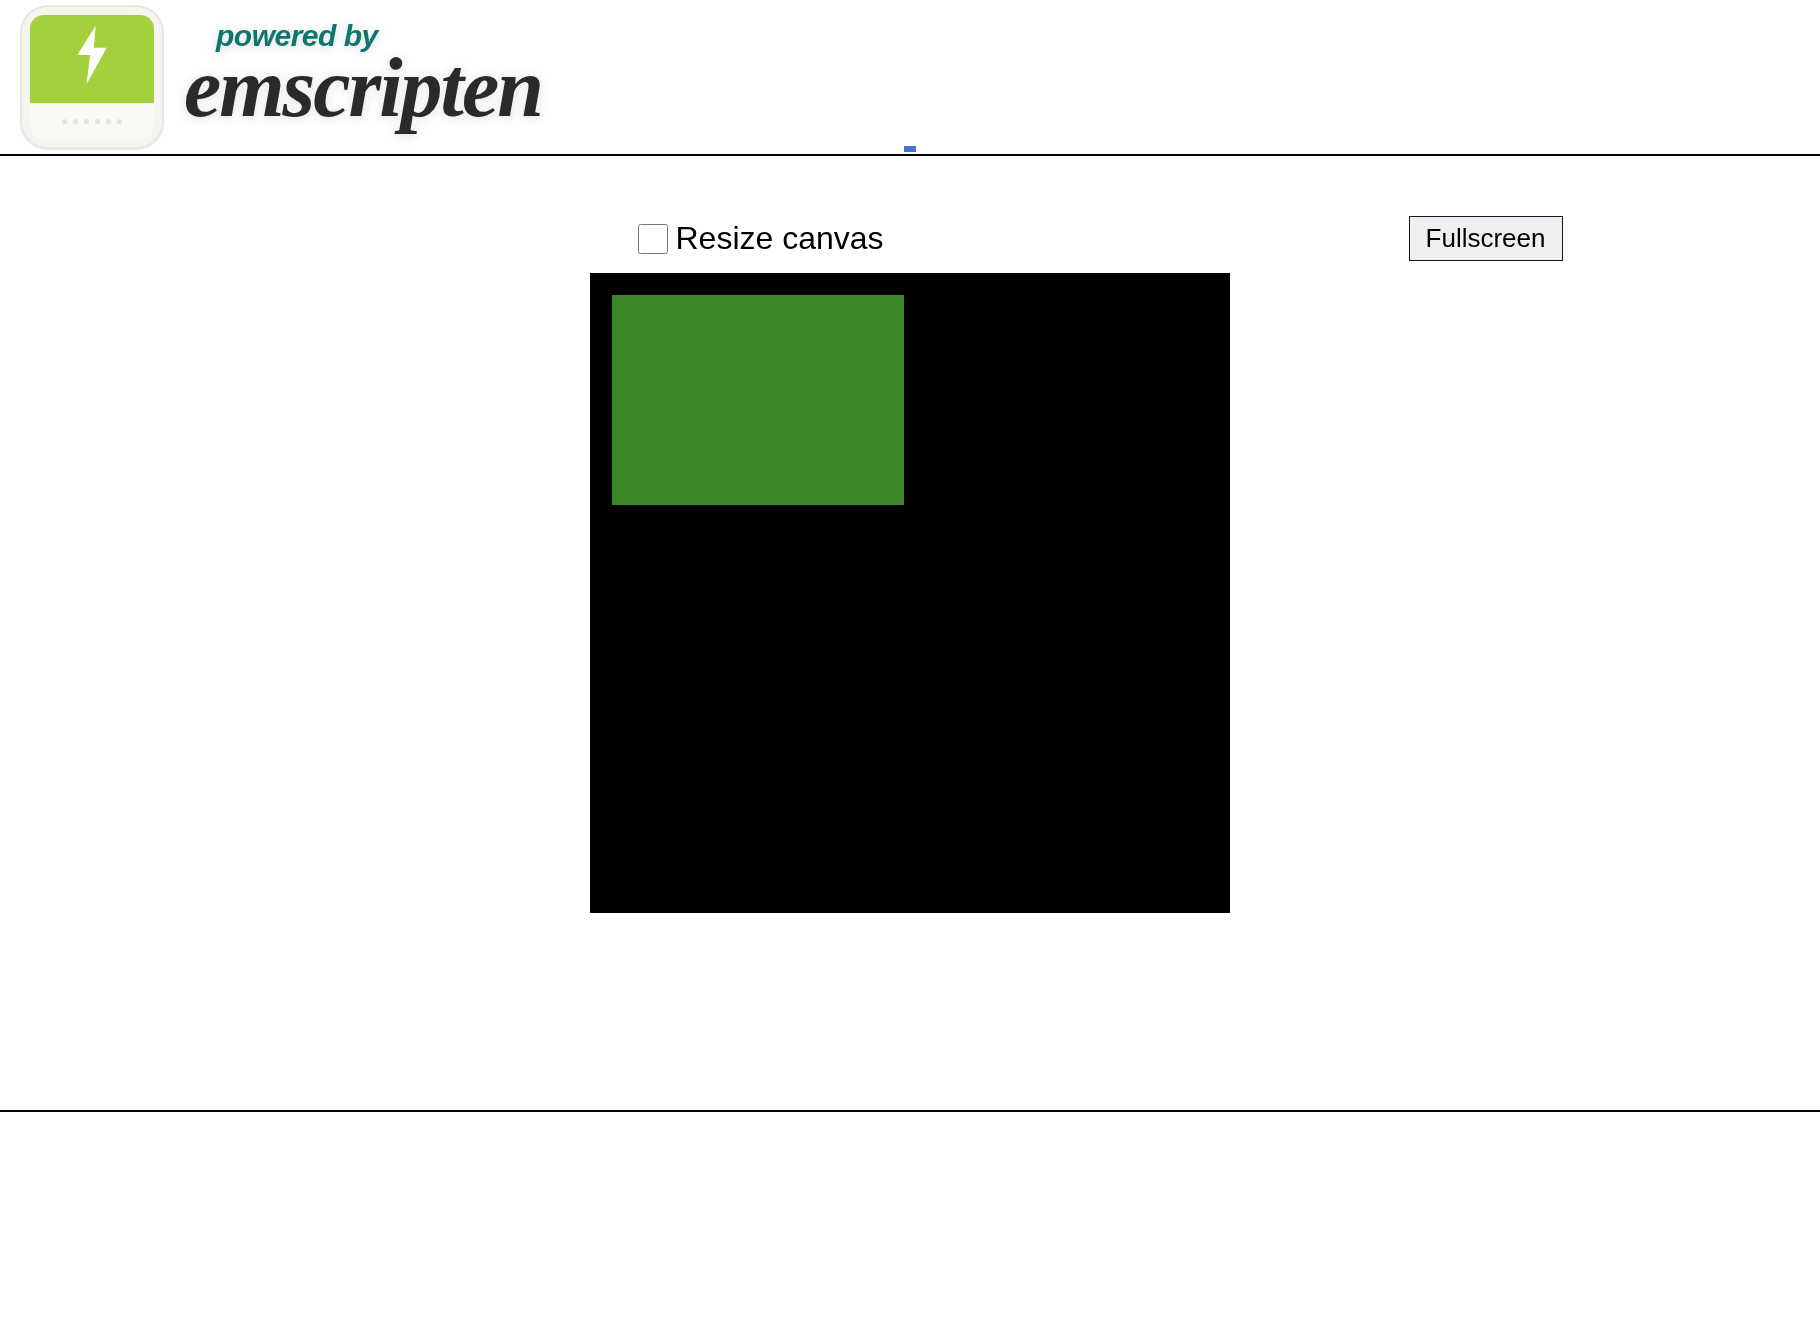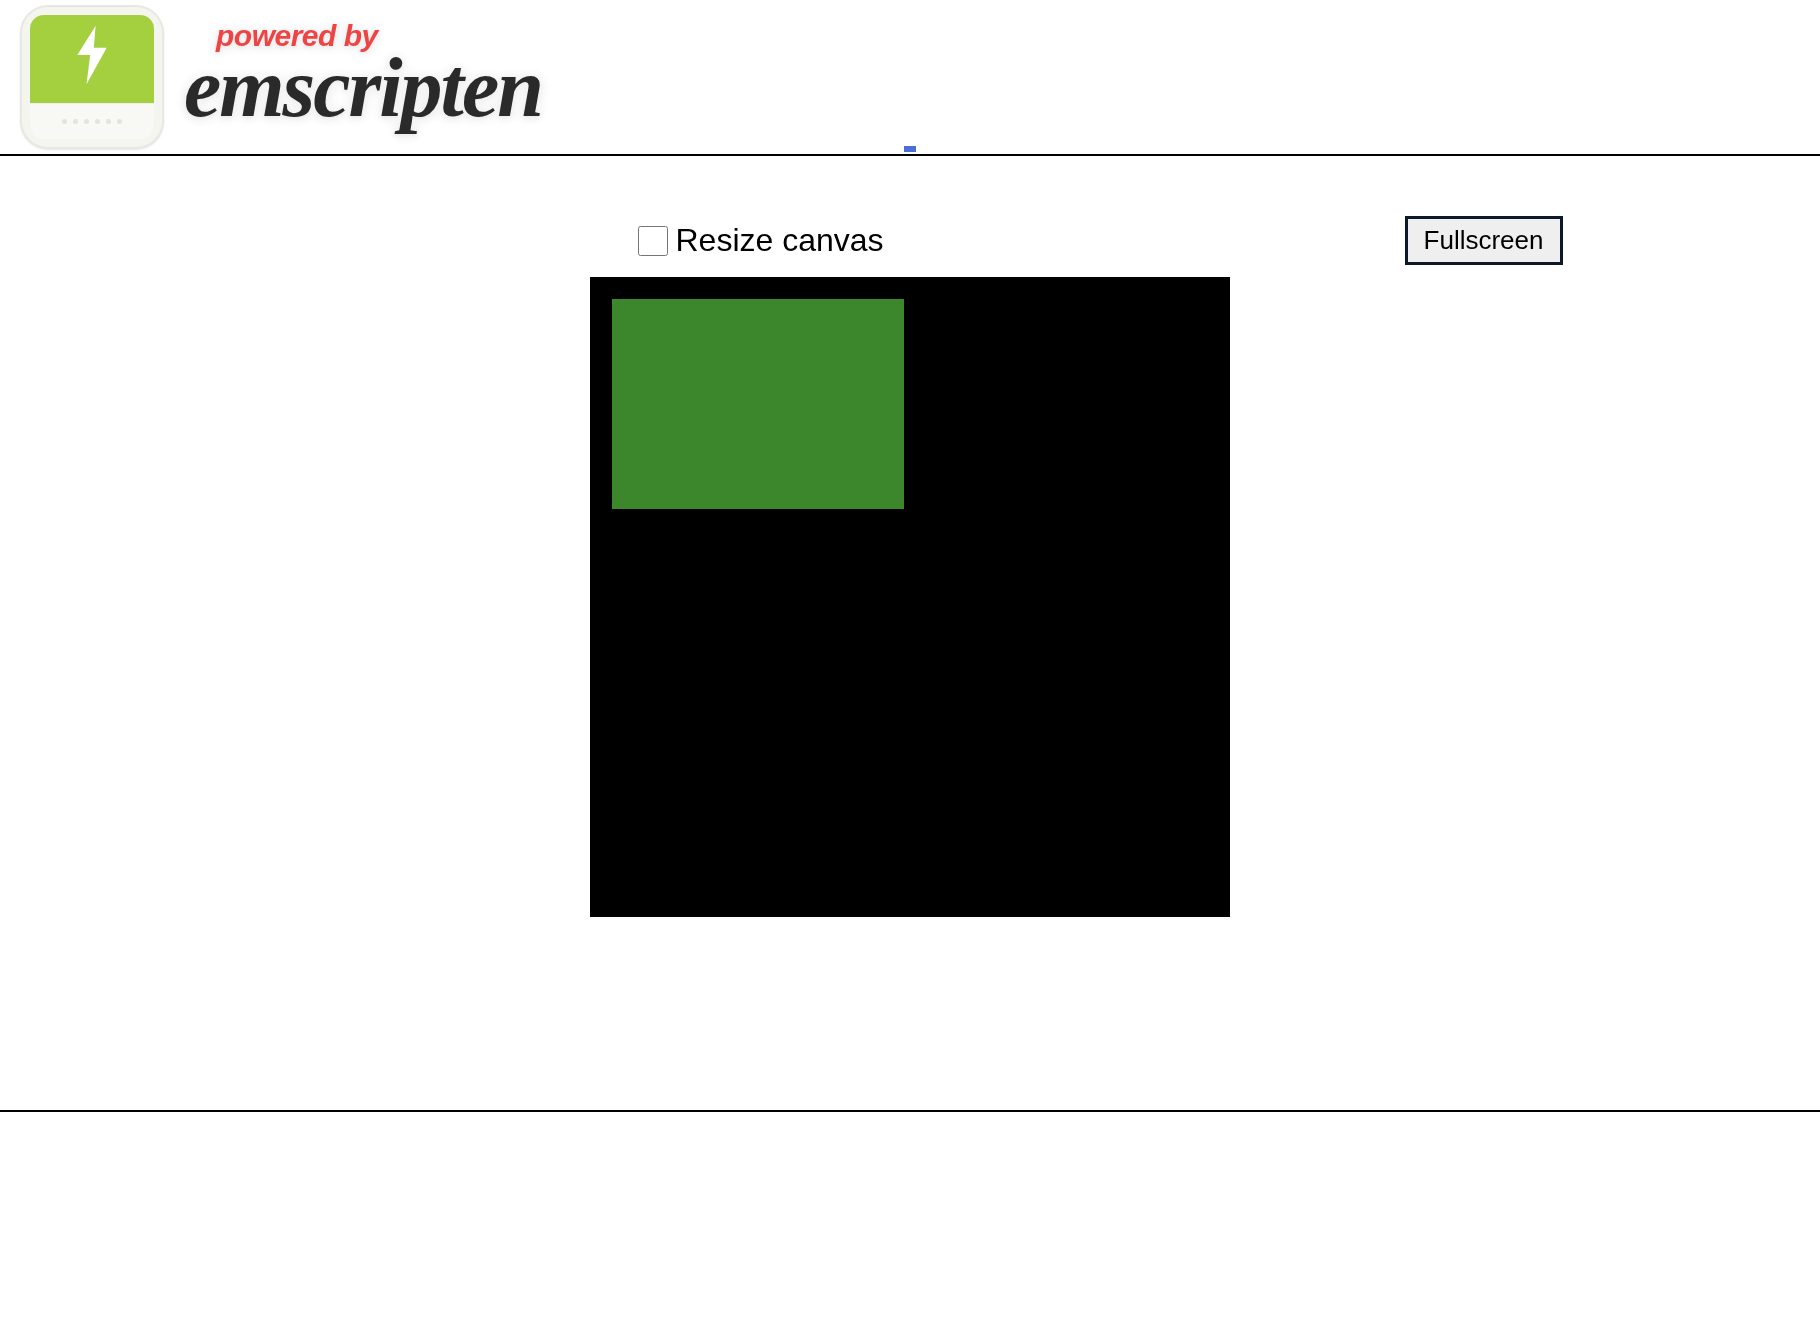--- a/index.html
+++ b/index.html
@@ -59,21 +59,21 @@
       background: #e4e4de;
       border-radius: 50%;
     }
     .wordmark {
       display: flex;
       flex-direction: column;
       align-items: flex-start;
       filter: drop-shadow(0 0 6px rgba(255,255,255,1)) drop-shadow(0 1px 2px rgba(0,0,0,0.15));
     }
     .powered-by {
-      color: #ef4444;
+      color: #0f766e;
       font-weight: bold;
       font-size: 30px;
       font-style: italic;
       letter-spacing: -0.5px;
       margin-left: 32px;
       margin-bottom: -14px;
     }
     .emscripten-text {
       color: #2a2a2a;
       font-weight: 900;
@@ -125,21 +125,21 @@
       width: 30px;
       height: 30px;
       accent-color: #1976ff;
       cursor: pointer;
     }
     .fullscreen-btn {
       margin-left: auto;
       font-size: 26px;
       padding: 6px 16px;
       background: #efefef;
-      border: 3px solid #0f172a;
+      border: 1px solid #0f172a;
       cursor: pointer;
       font-family: Arial, sans-serif;
     }
     .canvas-area {
       width: 640px;
       height: 640px;
       background: #000;
       position: relative;
     }
     .green-rect {

